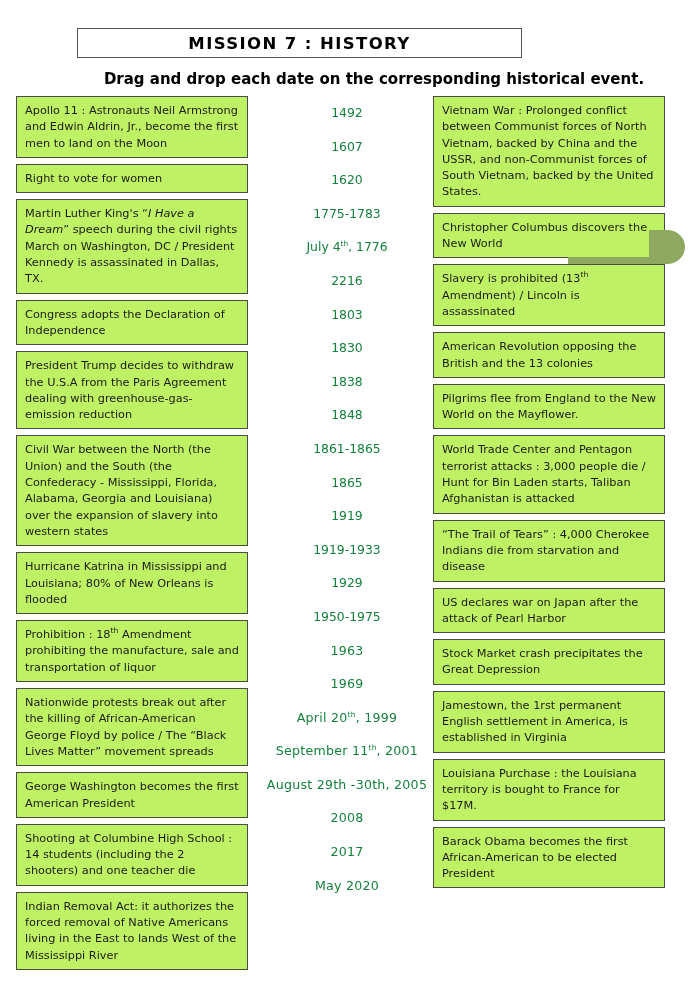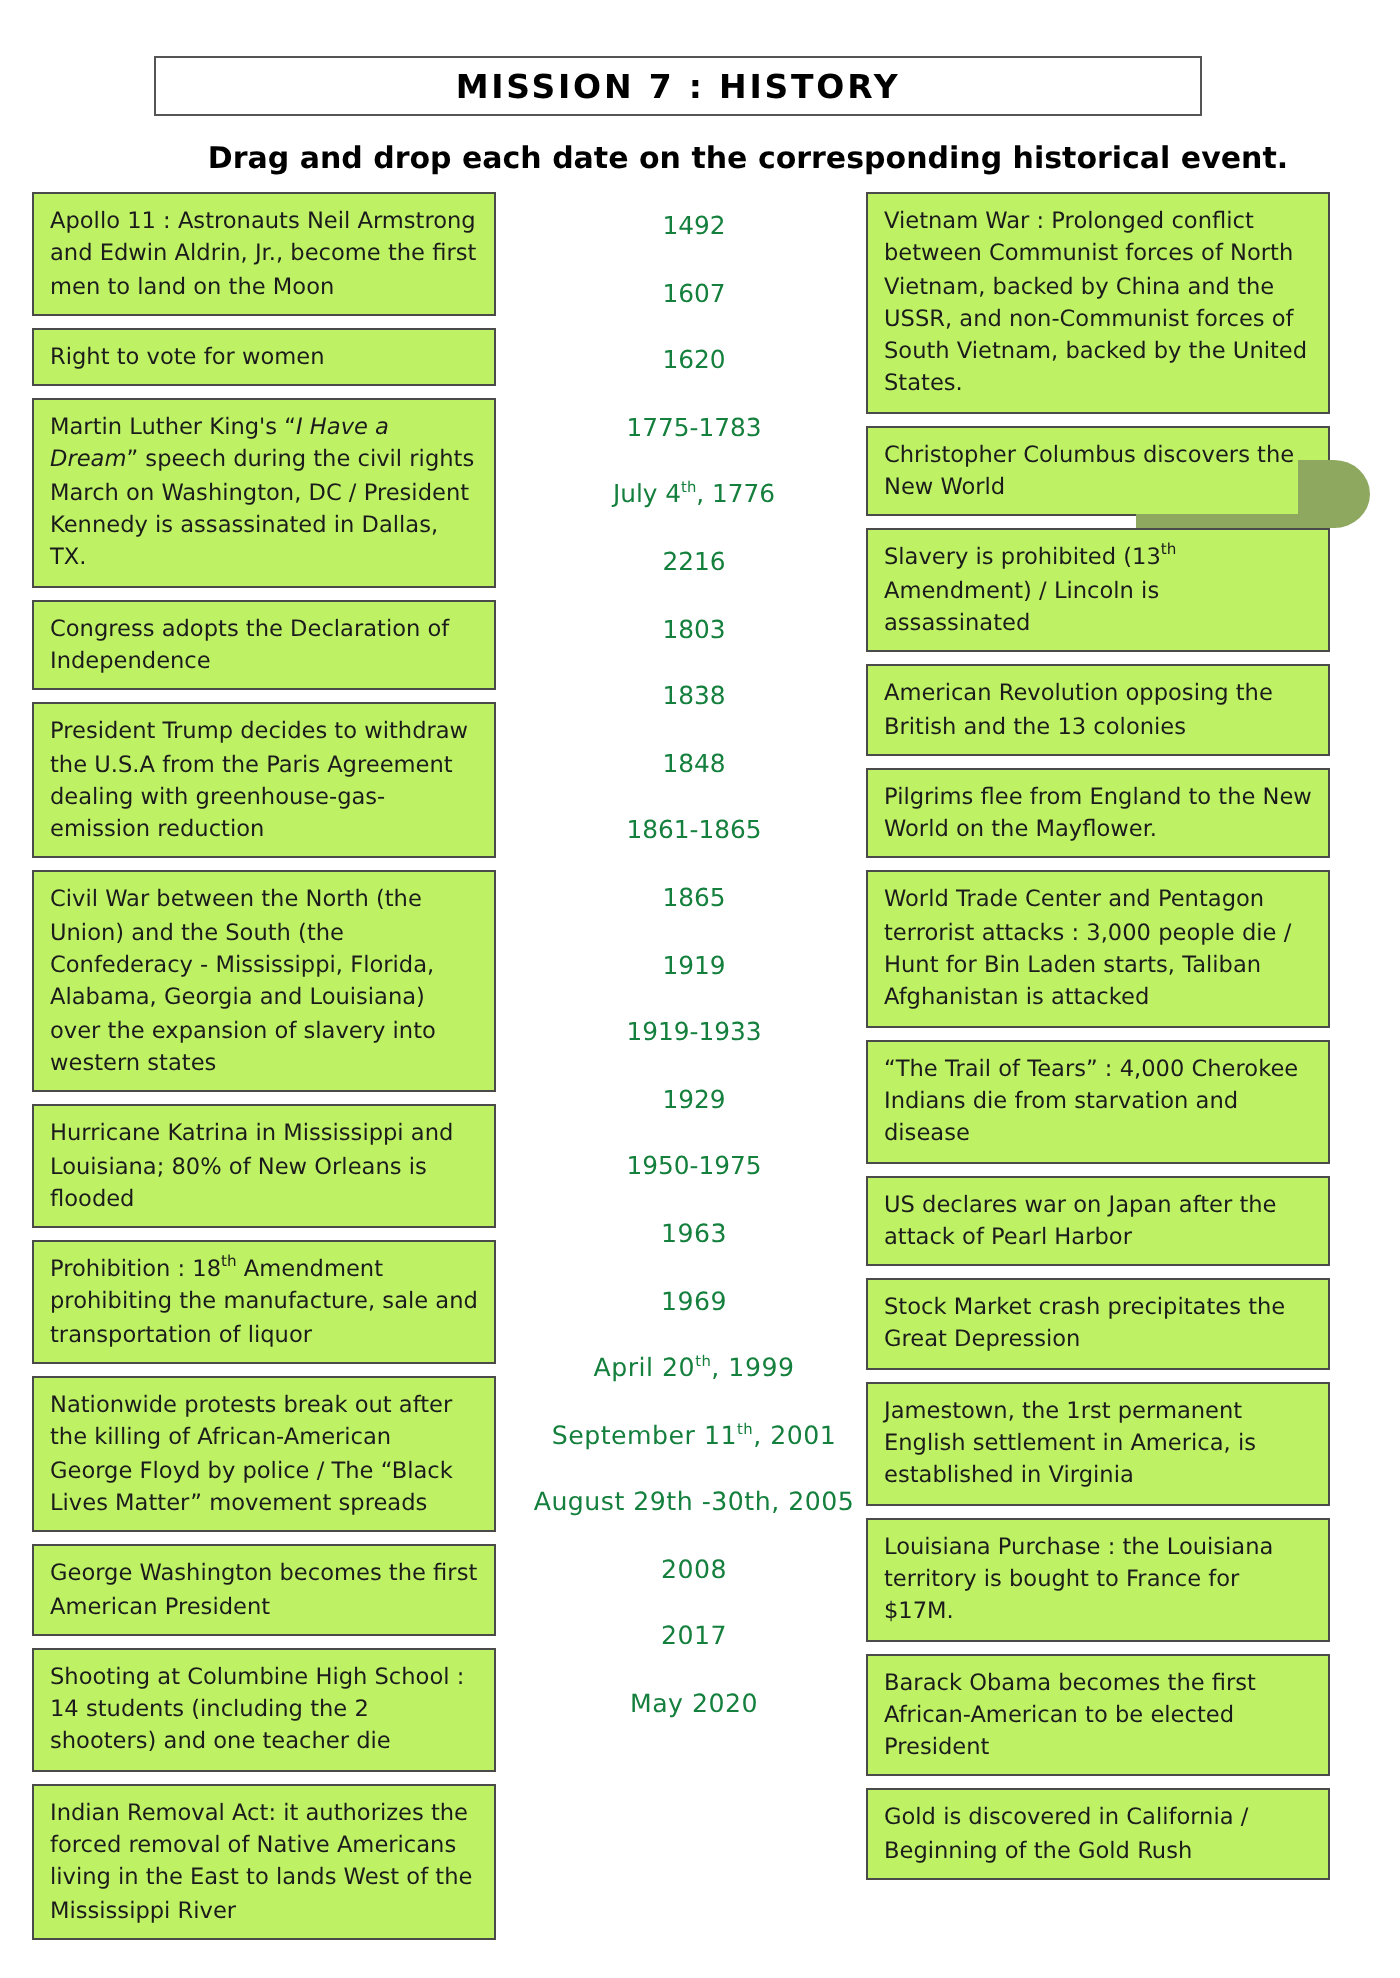--- a/index.html
+++ b/index.html
@@ -14,21 +14,21 @@
     font-family: "DejaVu Sans", sans-serif;
     color: #1a1a1a;
     overflow: hidden;
   }
 
   
   .title-box {
     position: absolute;
     left: 77px;
     top: 28px;
-    width: 524px;
+    width: 445px;
     height: 30px;
     border: 1px solid #555;
     box-sizing: border-box;
     display: flex;
     align-items: center;
     justify-content: center;
   }
   .title-text {
     font-family: "DejaVu Sans", sans-serif;
     font-weight: bold;
@@ -182,20 +182,21 @@
   </div>
 
 <div class="date-col">
     <div class="date-item date-plain">1492</div>
     <div class="date-item date-plain">1607</div>
     <div class="date-item date-plain">1620</div>
     <div class="date-item date-plain">1775-1783</div>
     <div class="date-item date-plain">July 4<sup>th</sup>, 1776</div>
     <div class="date-item date-plain">2216</div>
     <div class="date-item date-plain">1803</div>
+    <div class="date-item date-plain">1830</div>
     <div class="date-item date-plain">1838</div>
     <div class="date-item date-plain">1848</div>
     <div class="date-item date-plain">1861-1865</div>
     <div class="date-item date-plain">1865</div>
     <div class="date-item date-plain">1919</div>
     <div class="date-item date-plain">1919-1933</div>
     <div class="date-item date-plain">1929</div>
     <div class="date-item date-plain">1950-1975</div>
     <div class="date-item date-hand">1963</div>
     <div class="date-item date-hand">1969</div>
@@ -239,16 +240,13 @@
     </div>
     <div class="event-box">
       <div class="event-text">Jamestown, the 1rst permanent English settlement in America, is established in Virginia</div>
     </div>
     <div class="event-box">
       <div class="event-text">Louisiana Purchase : the Louisiana territory is bought to France for $17M.</div>
     </div>
     <div class="event-box">
       <div class="event-text">Barack Obama becomes the first African-American to be elected President</div>
     </div>
-    <div class="event-box">
-      <div class="event-text">Gold is discovered in California / Beginning of the Gold Rush</div>
-    </div>
   </div>
 
 </body></html>

